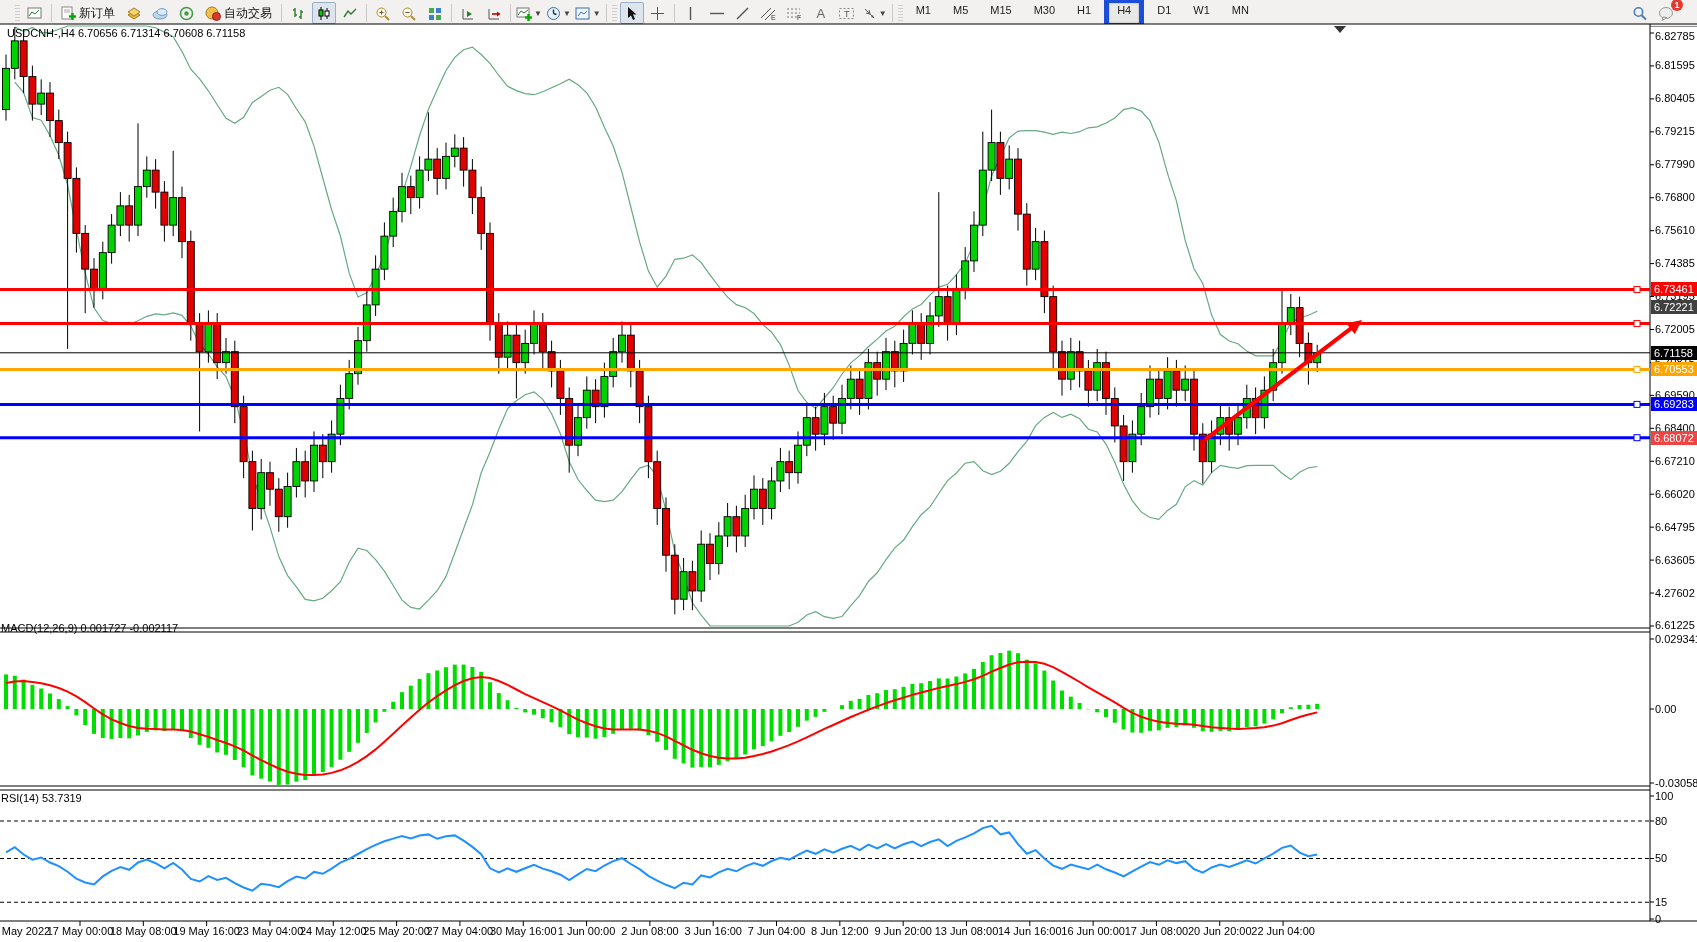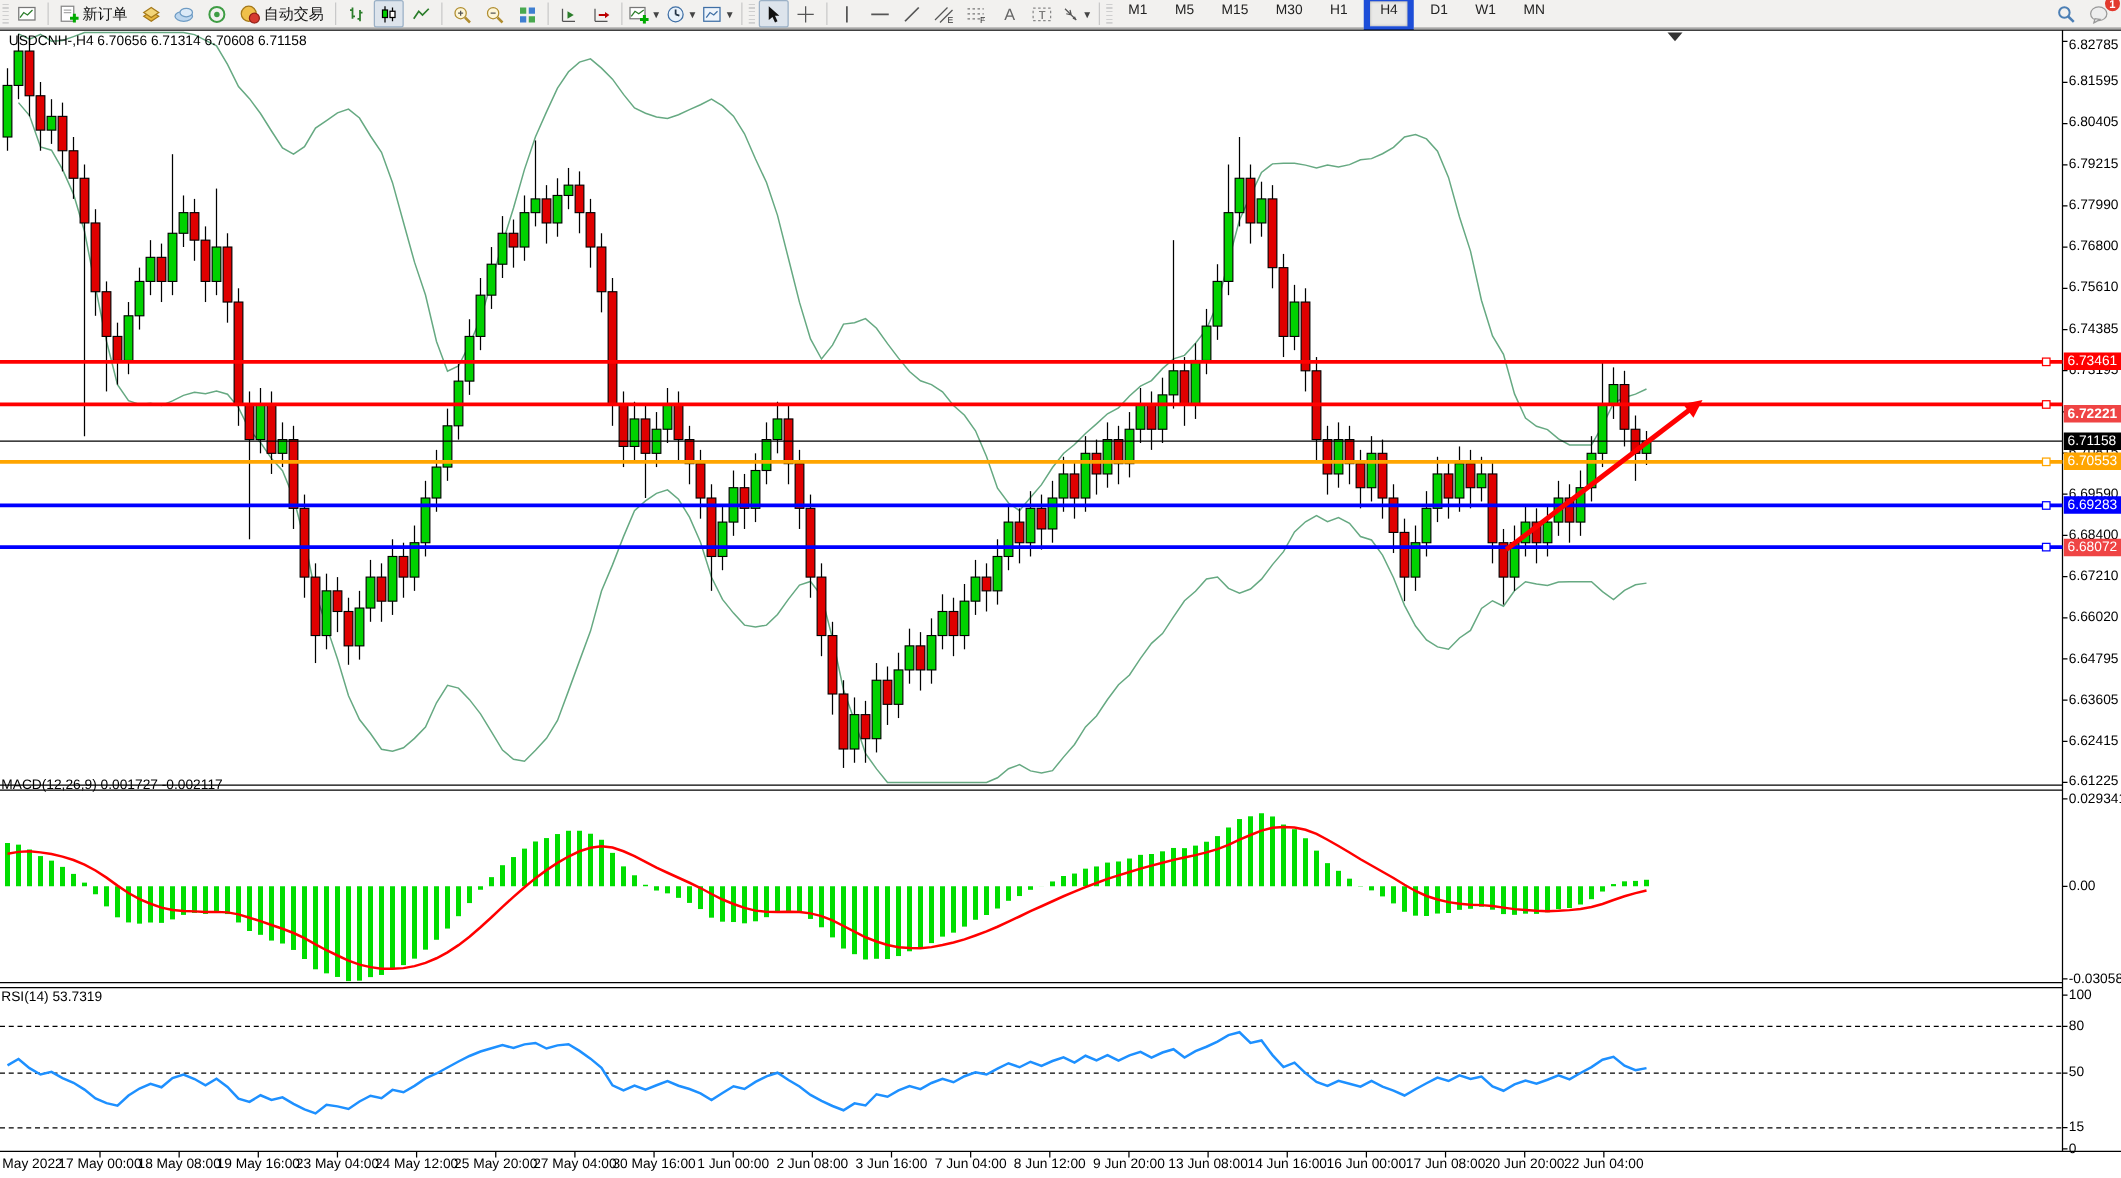--- a/index.html
+++ b/index.html
@@ -1,20 +1,20 @@
 <!DOCTYPE html>
 <html><head>
 <meta charset="utf-8">
 <style>
   html,body{margin:0;padding:0;background:#ffffff;}
   body{font-family:"Liberation Sans",sans-serif;-webkit-font-smoothing:none;}
   #app{position:relative;width:1697px;height:942px;background:#fff;overflow:hidden;}
   
   #toolbar{position:absolute;left:0;top:0;width:1697px;height:23px;background:#f2f1ef;
-    border-bottom:1px solid #8f8f8f;display:flex;align-items:center;padding:0;box-sizing:border-box;}
+    border-bottom:1px solid #8f8f8f;display:flex;align-items:center;padding:13px;box-sizing:border-box;}
   .grip{width:5px;height:16px;margin:0 2px;background:repeating-linear-gradient(#cfcfcf 0 1px,#f2f1ef 1px 3px);}
   .sep{width:1px;height:18px;background:#c9c9c9;margin:0 3px;}
   .tbtn{height:20px;min-width:22px;display:flex;align-items:center;justify-content:center;
     margin:0 1px;border:1px solid transparent;border-radius:2px;font-size:11px;color:#333;cursor:default;}
   .tbtn.pressed{background:#dde4ec;border:1px solid #9ab0c6;}
   .tbtn .cn{font-size:12px;color:#111;margin-left:3px;white-space:nowrap;}
   .caret{font-size:8px;color:#444;margin-left:2px;}
   .tf{height:18px;padding:1px 8px;font-size:11px;color:#222;border:1px solid transparent;margin:0 2px;}
   .tf.active{background:#e9e9e7;border:5px solid #1d4ed8;box-shadow:inset 0 0 2px #999;}
   .badge{position:absolute;top:-4px;right:-6px;background:#e23a2e;color:#fff;border-radius:8px;
@@ -814,32 +814,32 @@
       <div class="axlabel" style="top: 257.108px;">6.74385</div>
       <div class="axlabel" style="top: 290.052px;">6.73195</div>
       <div class="axlabel" style="top: 322.996px;">6.72005</div>
       <div class="axlabel" style="top: 355.94px;">6.70815</div>
       <div class="axlabel" style="top: 388.884px;">6.69590</div>
       <div class="axlabel" style="top: 421.828px;">6.68400</div>
       <div class="axlabel" style="top: 454.772px;">6.67210</div>
       <div class="axlabel" style="top: 487.716px;">6.66020</div>
       <div class="axlabel" style="top: 520.66px;">6.64795</div>
       <div class="axlabel" style="top: 553.604px;">6.63605</div>
-      <div class="axlabel" style="top: 586.548px;">6.62415</div>
+      <div class="axlabel" style="top: 586.548px;">4.27602</div>
       <div class="axlabel" style="top: 619.492px;">6.61225</div>
       <div class="axlabel" style="top: 632.5px;">0.029341</div>
       <div class="axlabel" style="top: 702.5px;">0.00</div>
       <div class="axlabel" style="top: 776.5px;">-0.030587</div>
       <div class="axlabel" style="top: 789.5px;">100</div>
       <div class="axlabel" style="top: 814.5px;">80</div>
       <div class="axlabel" style="top: 852px;">50</div>
       <div class="axlabel" style="top: 895.5px;">15</div>
       <div class="axlabel" style="top: 912.5px;">0</div>
       <div class="pricebadge" style="top: 282.466px; background: rgb(255, 0, 0);">6.73461</div>
-      <div class="pricebadge" style="top: 324px; background: #ef4444; font-weight: bold;">6.72221</div>
+      <div class="pricebadge" style="top: 300px; background: #404040;">6.72221</div>
       <div class="pricebadge" style="top: 345.812px; background: rgb(0, 0, 0);">6.71158</div>
       <div class="pricebadge" style="top: 362.453px; background: rgb(255, 165, 0);">6.70553</div>
       <div class="pricebadge" style="top: 397.386px; background: rgb(0, 0, 255);">6.69283</div>
       <div class="pricebadge" style="top: 430.696px; background: #ef4444;">6.68072</div>
     </div>
   <div id="time-axis">
       <div class="tlabel" style="left: 26px;">May 2022</div>
       <div class="tlabel" style="left: 80px;">17 May 00:00</div>
       <div class="tlabel" style="left: 143.32px;">18 May 08:00</div>
       <div class="tlabel" style="left: 206.64px;">19 May 16:00</div>

